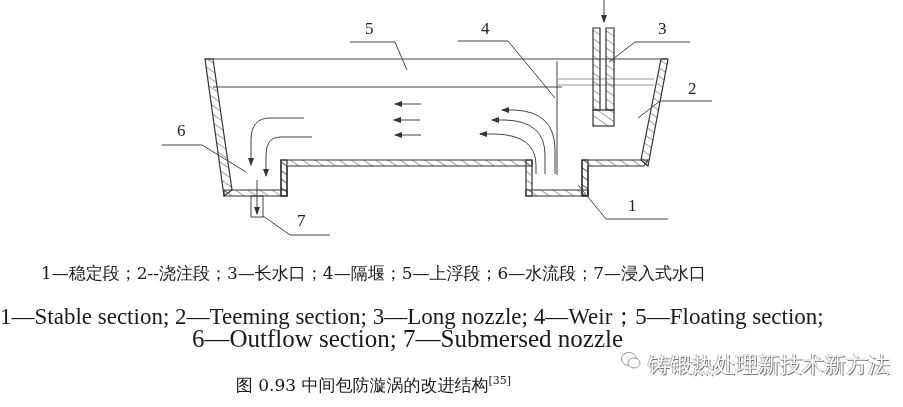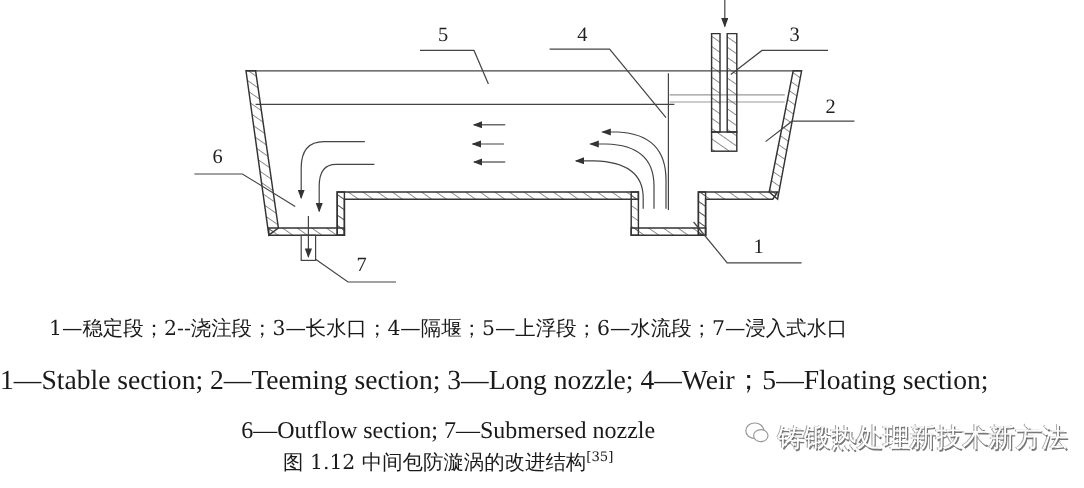--- a/index.html
+++ b/index.html
@@ -5,21 +5,21 @@
   html, body { margin:0; padding:0; background:#ffffff; }
   body { width:903px; height:407px; position:relative; overflow:hidden;
          font-family:"DejaVu Serif", "Liberation Serif", serif; color:#1a1a1a; }
   #diagram { position:absolute; left:0; top:0; }
   .lbl { font-family:"Liberation Serif", "DejaVu Serif", serif; font-size:17px; fill:#222; }
   .line { stroke:#444; stroke-width:1; fill:none; }
   .wall { stroke:#333; stroke-width:1.2; fill:url(#hatch); }
   .caption { position:absolute; left:0; width:747px; text-align:center; white-space:nowrap; }
   #legend-cn { top:262px; font-family:"DejaVu Serif", serif; font-size:17px; letter-spacing:0px; }
   #legend-en1 { top:301px; font-family:"Liberation Serif", serif; font-size:23px; }
-  #legend-en2 { top:348px; font-family:"Liberation Serif", serif; font-size:20px; }
+  #legend-en2 { top:325px; font-family:"Liberation Serif", serif; font-size:25px;padding-left:34px; }
   #fig-title { top:374px; font-family:"DejaVu Serif", serif; font-size:17px; }
   #fig-title sup { font-size:11px; }
   #watermark { position:absolute; left:620px; top:350px; font-family:"DejaVu Sans", sans-serif;
                font-size:22px; color:#ffffff; white-space:nowrap;
                text-shadow: 1px 1px 0 #777, -1px 0 0 #aaa; display:flex; align-items:flex-start; gap:6px; }
   #wm-icon { width:22px; height:22px; }
 </style>
 </head>
 <body>
 
@@ -94,21 +94,21 @@
   <text class="lbl" x="658" y="34">3</text>
   <text class="lbl" x="688" y="94">2</text>
   <text class="lbl" x="177" y="136">6</text>
   <text class="lbl" x="297" y="226">7</text>
   <text class="lbl" x="628" y="211">1</text>
 </svg>
 
 <div id="legend-cn" class="caption">1—稳定段；2--浇注段；3—长水口；4—隔堰；5—上浮段；6—水流段；7—浸入式水口</div>
 <div id="legend-en1" class="caption">1—Stable section; 2—Teeming section; 3—Long nozzle; 4—Weir；5—Floating section;</div>
 <div id="legend-en2" class="caption">6—Outflow section; 7—Submersed nozzle</div>
-<div id="fig-title" class="caption"><span>图 1.12  中间包防漩涡的改进结构</span><sup>[35]</sup></div>
+<div id="fig-title" class="caption"><span>图 0.93  中间包防漩涡的改进结构</span><sup>[35]</sup></div>
 
 <div id="watermark">
   <svg id="wm-icon" viewBox="0 0 22 22">
     <ellipse cx="9" cy="9" rx="7.5" ry="6.5" fill="none" stroke="#999" stroke-width="1"></ellipse>
     <ellipse cx="14" cy="13" rx="6" ry="5" fill="#fff" stroke="#999" stroke-width="1"></ellipse>
   </svg>
   <span>铸锻热处理新技术新方法</span>
 </div>
 
 </body></html>

